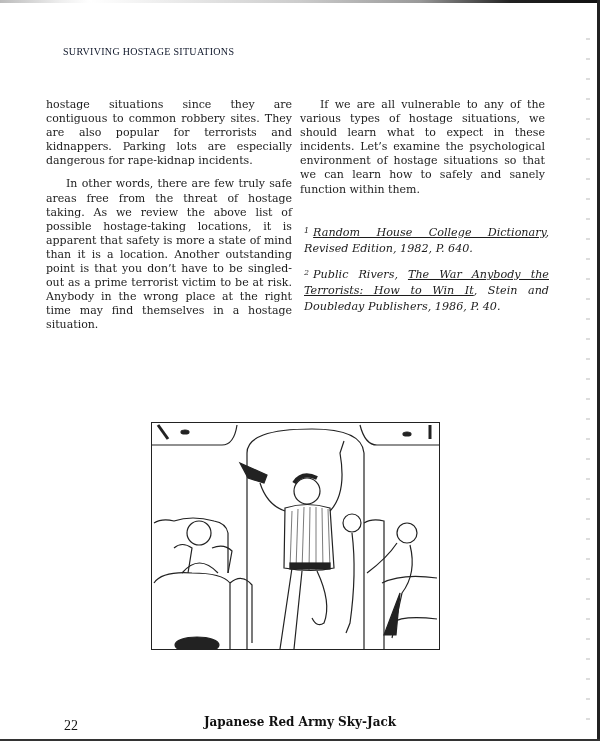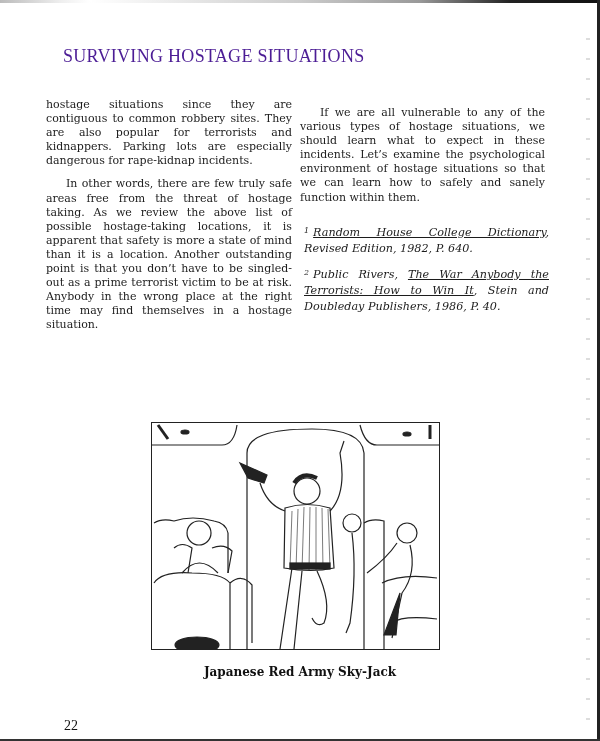--- a/index.html
+++ b/index.html
@@ -9,41 +9,41 @@
     font-family: "DejaVu Serif", "Liberation Serif", serif;
     color: #1c1c1c;
   }
   .top-edge { position: absolute; left: 0; top: 0; width: 600px; height: 3px;
     background: linear-gradient(to right, #bbb 0%, #eee 10%, #fff 15%, #ccc 50%, #999 70%, #222 85%, #111 100%); }
   .right-edge { position: absolute; right: 0; top: 0; width: 3px; height: 741px; background: #222; }
   .bottom-edge { position: absolute; left: 0; bottom: 0; width: 600px; height: 2px; background: #333; }
   .right-specks { position: absolute; right: 10px; top: 20px; width: 4px; height: 710px;
     background: repeating-linear-gradient(to bottom, transparent 0 18px, #bbb 18px 20px); opacity: .5; }
 
-  .running-head { position: absolute; left: 63px; top: 46px; font-size: 18px; letter-spacing: 0.3px;
-    font-family: "Liberation Serif", serif; color: #4c1d95; }
+  .running-head { position: absolute; left: 63px; top: 46px; font-size: 10px; letter-spacing: 0.3px;
+    font-family: "Liberation Serif", serif; color: #0f172a; }
 
   .col { position: absolute; font-size: 11px; line-height: 14.1px; text-align: justify; }
   .col-left { left: 46px; top: 98px; width: 246px; }
-  .col-right { left: 300px; top: 98px; width: 245px; margin-top: 8px; }
+  .col-right { left: 300px; top: 98px; width: 245px; }
   .col p { margin: 0 0 9px 0; }
   .col p.indent { text-indent: 20px; }
   .col p.first { text-indent: 0; }
 
   .footnotes { position: absolute; left: 304px; top: 223px; width: 245px;
     font-size: 11.2px; line-height: 16px; text-align: justify; font-style: italic; }
   .footnotes p { margin: 0 0 8px 0; }
   .footnotes sup { font-size: 8px; vertical-align: 3px; margin-right: 4px; }
   .u { text-decoration: underline; }
 
   .figure { position: absolute; left: 151px; top: 422px; width: 287px; height: 226px;
     border: 1.5px solid #222; background: #fff; overflow: hidden; }
   .figure svg { display: block; }
 
-  .caption { position: absolute; left: 0; width: 600px; top: 665px; text-align: center;
+  .caption { position: absolute; left: 0; width: 600px; top: 715px; text-align: center;
     font-weight: bold; font-size: 12px; font-family: "DejaVu Serif", serif; color: #111; }
 
   .folio { position: absolute; left: 64px; top: 718px; font-size: 14px;
     font-family: "Liberation Serif", serif; color: #111; }
 </style>
 </head>
 <body>
 
 <div class="top-edge"></div>
 <div class="right-edge"></div>

